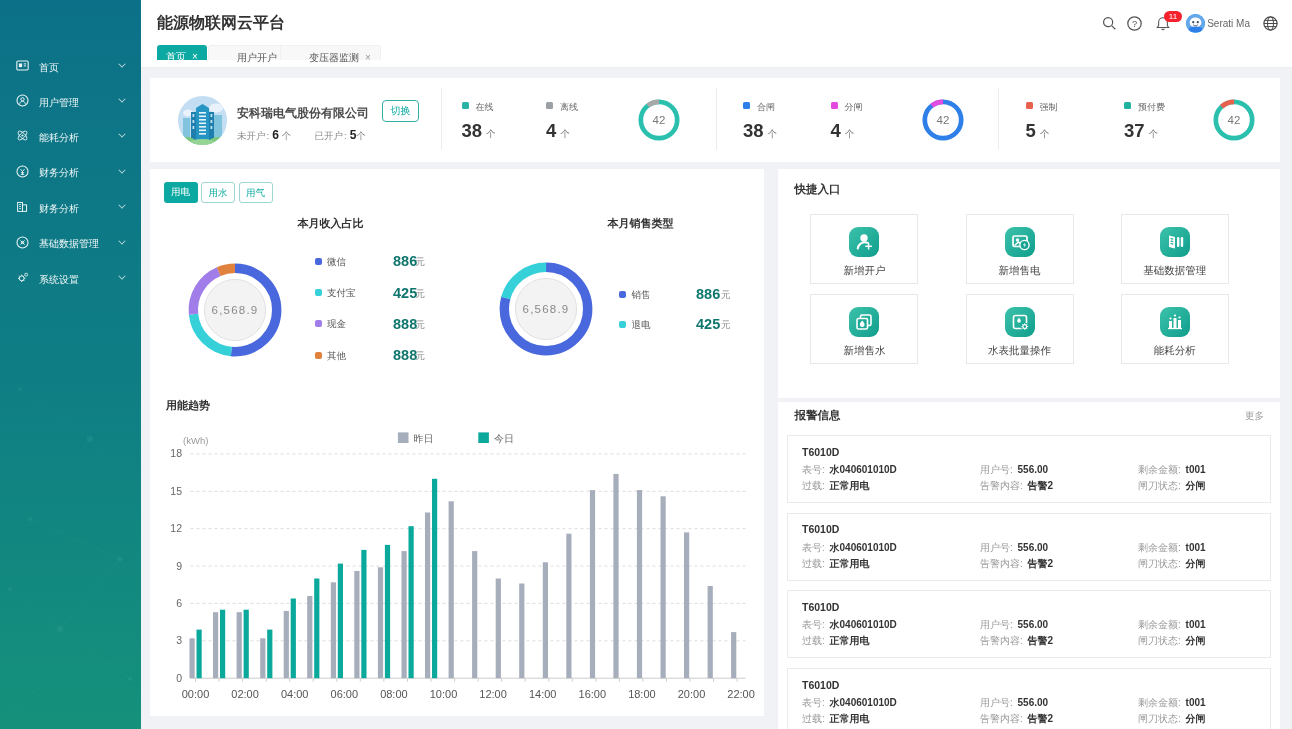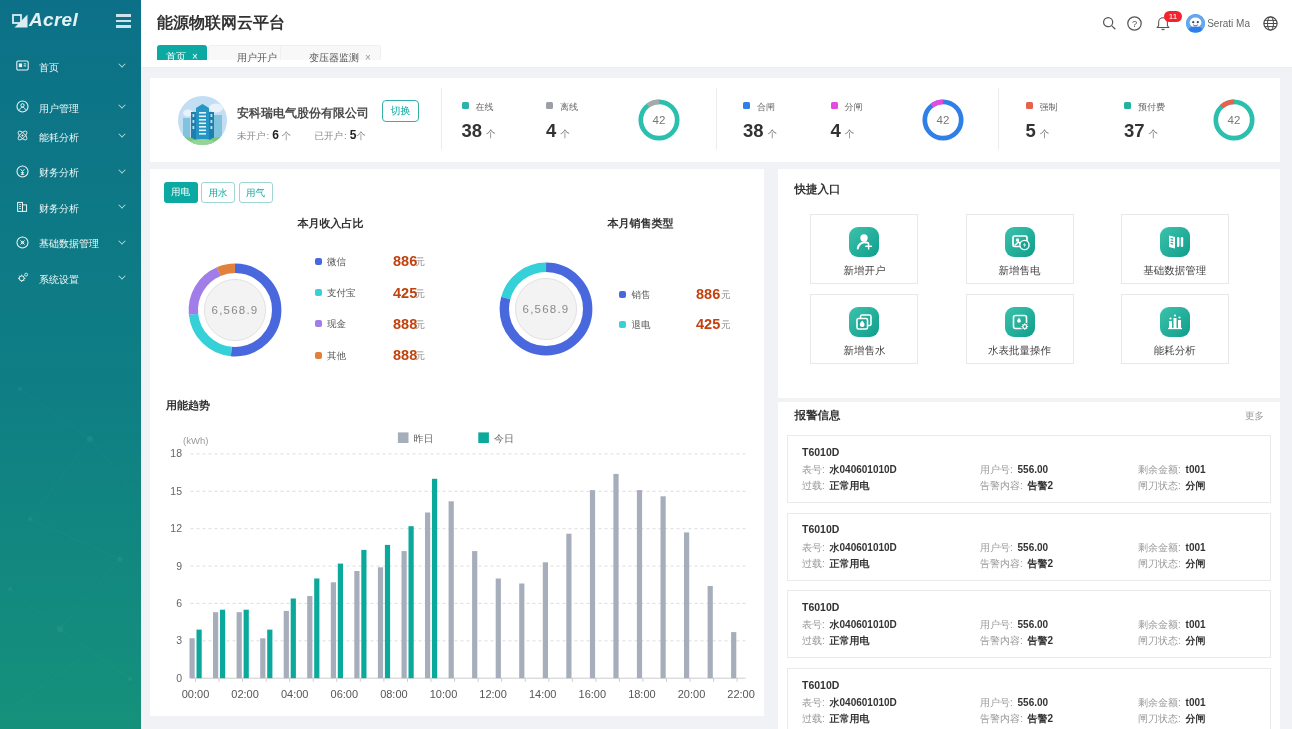--- a/index.html
+++ b/index.html
@@ -31,50 +31,38 @@
 .snum{position:absolute;font-size:18.5px;font-weight:bold;color:#333;line-height:14px;}
 .snum .u{font-size:9.5px;font-weight:normal;color:#777;margin-left:4px;}
 
 #lpan{left:8.5px;top:169px;width:614px;height:547px;}
 .tbtn{position:absolute;top:13px;width:34px;height:20.5px;border-radius:3px;font-size:9.5px;text-align:center;line-height:19.5px;}
 .tbtn.on{background:#0ba9a1;color:#fff;}
 .tbtn.off{background:#fff;color:#0ba9a1;border:1px solid #9ed6d2;}
 .ctitle{position:absolute;font-size:11px;font-weight:bold;color:#333;}
 .lg-sq{position:absolute;width:7px;height:7px;border-radius:2px;}
 .lg-tx{position:absolute;font-size:9.5px;color:#555;}
-.lg-val{position:absolute;font-size:14.5px;font-weight:bold;color:#c2410c;padding-left:8px;}
+.lg-val{position:absolute;font-size:14.5px;font-weight:bold;color:#0f766e;padding-left:8px;}
 .lg-yuan{position:absolute;font-size:9.5px;color:#888;}
 
 #qpan{left:636.5px;top:169px;width:502.5px;height:229px;}
 #apan{left:636.5px;top:402px;width:502.5px;height:327px;}
 .ptitle{position:absolute;left:17px;font-size:11.5px;font-weight:bold;color:#333;}
 .qcard{position:absolute;width:108px;height:70px;border:1px solid #e8e8e8;background:#fff;}
 .qcard .qic{position:absolute;left:50%;margin-left:-15px;top:12px;width:30px;height:30px;}
 .qcard .qlb{position:absolute;left:0;top:49px;width:100%;text-align:center;font-size:10.5px;color:#444;}
 .acard{position:absolute;left:9.5px;width:484px;height:68px;border:1px solid #eaeaea;background:#fff;}
 .acard .at{position:absolute;left:14px;top:9.5px;font-size:10.5px;font-weight:bold;color:#333;}
 .arow{position:absolute;font-size:10px;color:#999;white-space:nowrap;}
 .arow b{color:#333;font-weight:600;margin-left:2px;}
 .more{position:absolute;right:16px;top:8px;font-size:9.5px;color:#999;}
 </style>
 </head>
 <body>
 <div id="sidebar">
-  <div class="logo">
-    <svg class="lgic" style="position:absolute;left:12px;top:14px" width="16" height="14" viewBox="0 0 16 14">
-        <path d="M15.5 0.5 L15.5 13.5 L2.5 13.5 Z" fill="#dcecf2"></path>
-        <rect x="1" y="1" width="8" height="8" fill="none" stroke="#dcecf2" stroke-width="1.8"></rect>
-      </svg>
-    <div class="txt">Acrel</div>
-    <div class="burger">
-        <div></div>
-        <div></div>
-        <div></div>
-      </div>
-  </div>
   <svg id="sbpattern" width="141" height="400" viewBox="0 0 141 400" style="position:absolute;left:0;top:329px;opacity:.16">
     <g stroke="#9ff0d8" stroke-width="0.6" opacity="0.35">
       <line x1="20" y1="60" x2="90" y2="110"></line>
         <line x1="90" y1="110" x2="30" y2="190"></line>
         <line x1="30" y1="190" x2="120" y2="230"></line>
         <line x1="120" y1="230" x2="60" y2="300"></line>
         <line x1="60" y1="300" x2="10" y2="260"></line>
         <line x1="90" y1="110" x2="140" y2="170"></line>
         <line x1="60" y1="300" x2="130" y2="350"></line>
         <line x1="10" y1="380" x2="80" y2="330"></line>
@@ -91,21 +79,21 @@
   </svg>
   <div class="menuitem" style="top:47px">
     <svg class="mi-ic" viewBox="0 0 16 16">
         <rect x="1" y="2.5" width="14" height="11" rx="1.5" fill="none" stroke="#eef7f7" stroke-width="1.3"></rect>
         <rect x="3.5" y="5.5" width="4" height="4.5" fill="#eef7f7"></rect>
         <path d="M9.5 6h3M9.5 8.5h3" stroke="#eef7f7" stroke-width="1.2"></path>
       </svg>
     <div class="mi-tx">首页</div>
       <div class="mi-ar"></div>
   </div>
-  <div class="menuitem" style="top:88px">
+  <div class="menuitem" style="top:82px">
     <svg class="mi-ic" viewBox="0 0 16 16">
         <circle cx="8" cy="8" r="6.8" fill="none" stroke="#eef7f7" stroke-width="1.3"></circle>
         <circle cx="8" cy="6.5" r="2" fill="none" stroke="#eef7f7" stroke-width="1.2"></circle>
         <path d="M4.5 12c.6-2 2-3 3.5-3s2.9 1 3.5 3" fill="none" stroke="#eef7f7" stroke-width="1.2"></path>
       </svg>
     <div class="mi-tx">用户管理</div>
       <div class="mi-ar"></div>
   </div>
   <div class="menuitem" style="top:117px">
     <svg class="mi-ic" viewBox="0 0 16 16">

